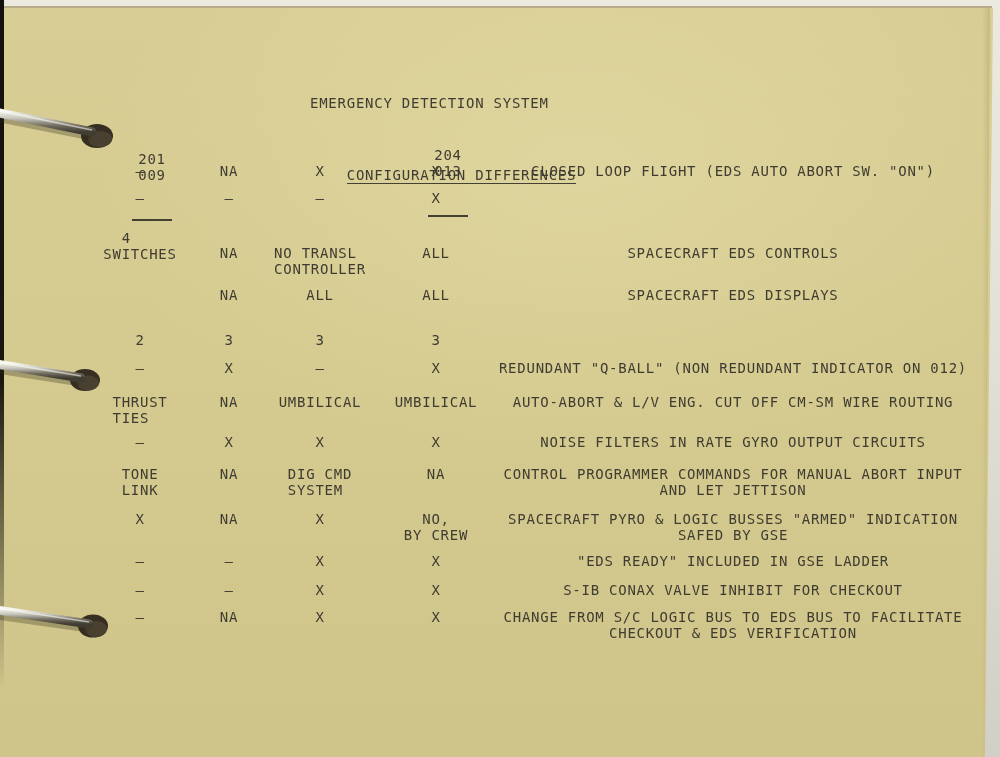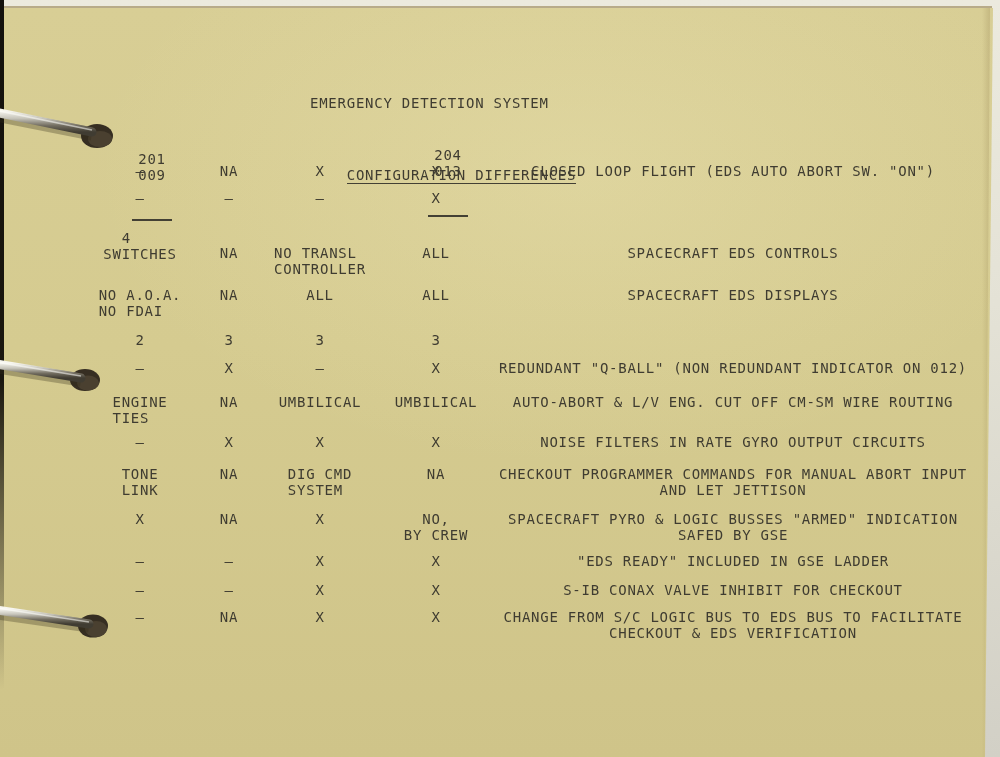--- a/index.html
+++ b/index.html
@@ -97,22 +97,20 @@
   <div class="cell c1 lift"><span class="blk">  4
 SWITCHES</span></div>
   <div class="cell c2"><span class="blk">NA</span></div>
   <div class="cell c3"><span class="blk">NO TRANSL
 CONTROLLER</span></div>
   <div class="cell c4"><span class="blk">ALL</span></div>
   <div class="cell cdesc">SPACECRAFT EDS CONTROLS</div>
 </div>
 
 <div class="row tw" style="top:287px">
-  <div class="cell c1"><span class="blk">NO A.O.A.
-NO FDAI</span></div>
   <div class="cell c2"><span class="blk">NA</span></div>
   <div class="cell c3"><span class="blk">ALL</span></div>
   <div class="cell c4"><span class="blk">ALL</span></div>
   <div class="cell cdesc">SPACECRAFT EDS DISPLAYS</div>
 </div>
 
 <div class="row tw" style="top:332px">
   <div class="cell c1"><span class="blk">2</span></div>
   <div class="cell c2"><span class="blk">3</span></div>
   <div class="cell c3"><span class="blk">3</span></div>
@@ -121,21 +119,21 @@
 
 <div class="row tw" style="top:360px">
   <div class="cell c1"><span class="blk">–</span></div>
   <div class="cell c2"><span class="blk">X</span></div>
   <div class="cell c3"><span class="blk">–</span></div>
   <div class="cell c4"><span class="blk">X</span></div>
   <div class="cell cdesc">REDUNDANT "Q-BALL" (NON REDUNDANT INDICATOR ON 012)</div>
 </div>
 
 <div class="row tw" style="top:394px">
-  <div class="cell c1"><span class="blk">ENGINE
+  <div class="cell c1"><span class="blk">THRUST
 TIES</span></div>
   <div class="cell c2"><span class="blk">NA</span></div>
   <div class="cell c3"><span class="blk">UMBILICAL</span></div>
   <div class="cell c4"><span class="blk">UMBILICAL</span></div>
   <div class="cell cdesc">AUTO-ABORT &amp; L/V ENG. CUT OFF CM-SM WIRE ROUTING</div>
 </div>
 
 <div class="row tw" style="top:434px">
   <div class="cell c1"><span class="blk">–</span></div>
   <div class="cell c2"><span class="blk">X</span></div>
@@ -144,21 +142,21 @@
   <div class="cell cdesc">NOISE FILTERS IN RATE GYRO OUTPUT CIRCUITS</div>
 </div>
 
 <div class="row tw" style="top:466px">
   <div class="cell c1"><span class="blk">TONE
 LINK</span></div>
   <div class="cell c2"><span class="blk">NA</span></div>
   <div class="cell c3"><span class="blk">DIG CMD
 SYSTEM</span></div>
   <div class="cell c4"><span class="blk">NA</span></div>
-  <div class="cell cdesc">CHECKOUT PROGRAMMER COMMANDS FOR MANUAL ABORT INPUT
+  <div class="cell cdesc">CONTROL PROGRAMMER COMMANDS FOR MANUAL ABORT INPUT
 AND LET JETTISON</div>
 </div>
 
 <div class="row tw" style="top:511px">
   <div class="cell c1"><span class="blk">X</span></div>
   <div class="cell c2"><span class="blk">NA</span></div>
   <div class="cell c3"><span class="blk">X</span></div>
   <div class="cell c4"><span class="blk">  NO,
 BY CREW</span></div>
   <div class="cell cdesc">SPACECRAFT PYRO &amp; LOGIC BUSSES "ARMED" INDICATION

